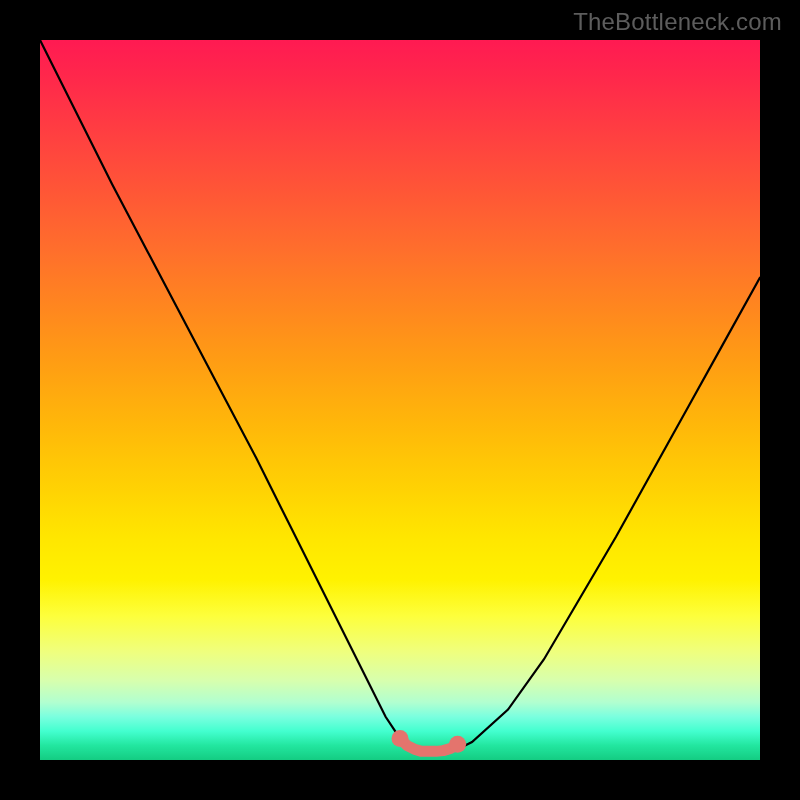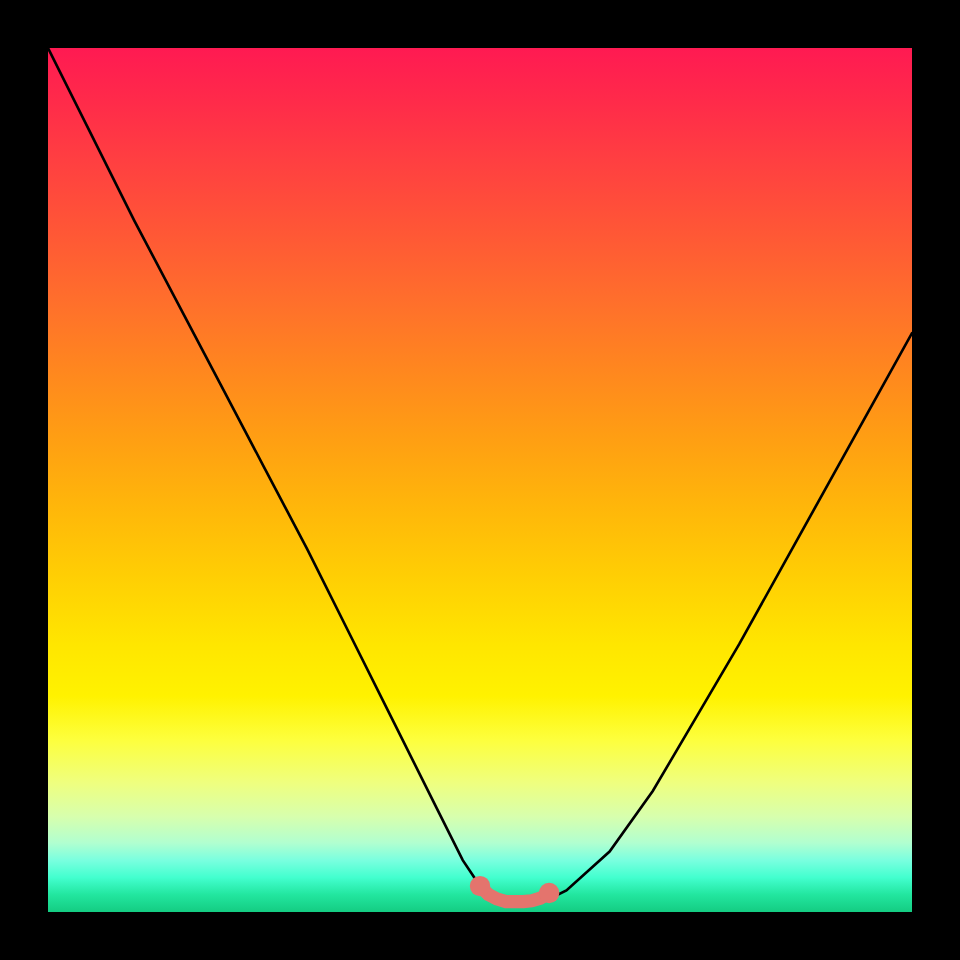--- a/index.html
+++ b/index.html
@@ -80,13 +80,14 @@
     <div class="gradient-bg"></div>
 
     <svg class="curve-svg" viewBox="0 0 720 720" preserveAspectRatio="none">
       <path id="main-curve" fill="none" stroke="#000" stroke-width="2.2" stroke-linecap="round" d="M0.00 0.00 L36.00 72.00 L72.00 144.00 L108.00 212.40 L144.00 280.80 L180.00 349.20 L216.00 417.60 L252.00 489.60 L288.00 561.60 L324.00 633.60 L345.60 676.80 L360.00 698.40 L374.40 709.20 L388.80 711.36 L403.20 711.36 L417.60 709.20 L432.00 702.00 L468.00 669.60 L504.00 619.20 L540.00 558.00 L576.00 496.80 L612.00 432.00 L648.00 367.20 L684.00 302.40 L720.00 237.60"></path>
       <path id="marker-curve" fill="none" stroke-linecap="round" stroke-linejoin="round" d="M360.00 698.40 L367.20 705.60 L374.40 709.20 L381.60 711.36 L388.80 711.36 L396.00 711.36 L403.20 710.64 L410.40 708.48 L417.60 704.16" stroke="#e4746d" stroke-width="11"></path>
       <circle id="marker-start" cx="360.00" cy="698.40" r="8.5" fill="#e4746d"></circle>
       <circle id="marker-end" cx="417.60" cy="704.16" r="8.5" fill="#e4746d"></circle>
     </svg>
   </div>
 
+  <div class="watermark">TheBottleneck.com</div>
 </div>
 
 </body></html>

